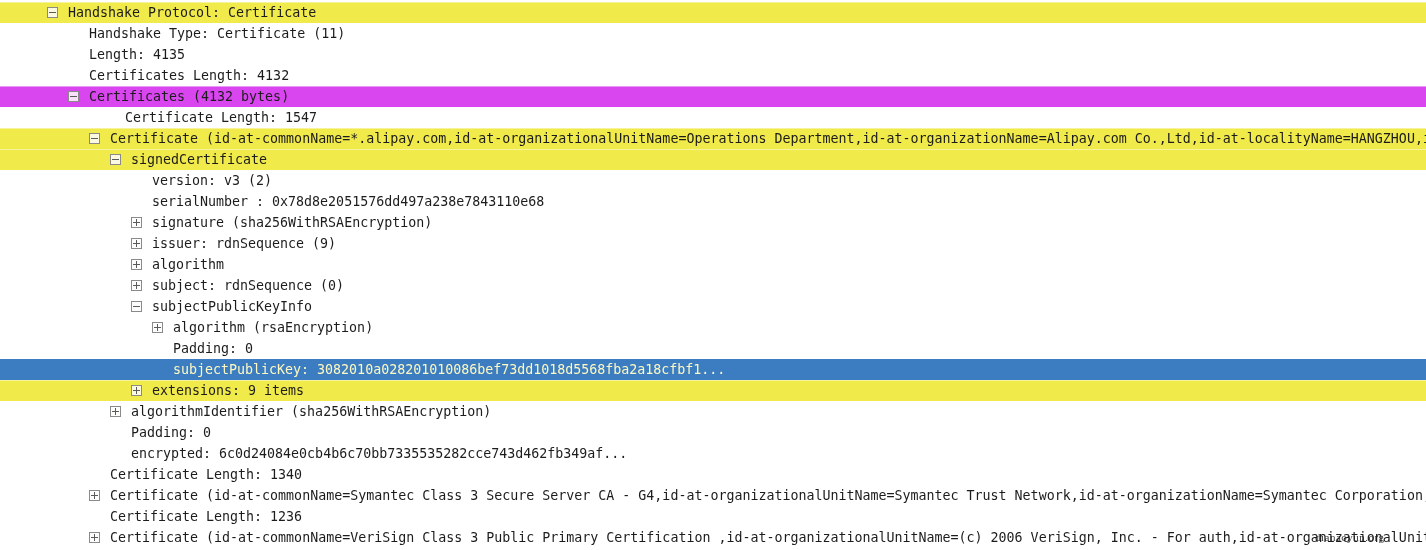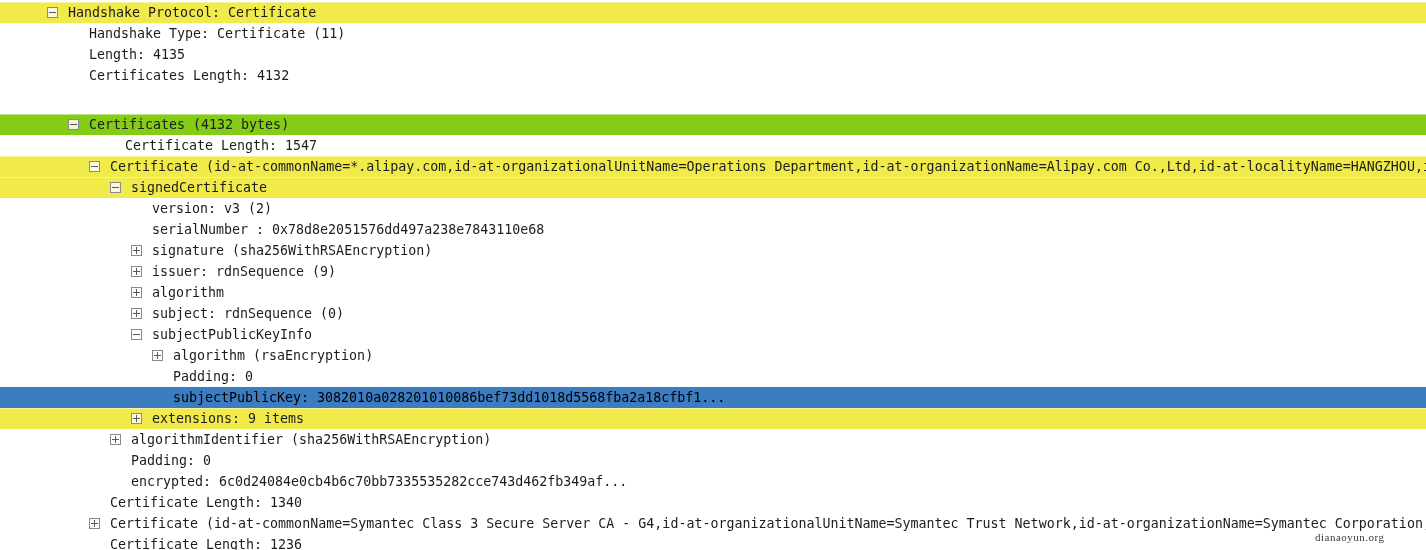--- a/index.html
+++ b/index.html
@@ -33,21 +33,21 @@
   }
   .row .label {
     position: absolute;
     top: 0;
     line-height: 21px;
     font-size: 13.3px;
     color: #1c1c1c;
     white-space: pre;
   }
   .row.selected .label {
-    color: #000000;
+    color: #fef9c3;
   }
   .exp {
     position: absolute;
     top: 5px;
     width: 9px;
     height: 9px;
     box-sizing: content-box;
     border: 1px solid #8a8a8a;
     background: rgba(253,253,250,0.85);
   }
@@ -95,21 +95,21 @@
     <span class="label" style="left: 89px;">Handshake Type: Certificate (11)</span>
   </div>
       <div class="row">
     
     <span class="label" style="left: 89px;">Length: 4135</span>
   </div>
       <div class="row">
     
     <span class="label" style="left: 89px;">Certificates Length: 4132</span>
   </div>
-      <div class="row hl" style="background: #84cc16; margin-top: 28px;">
+      <div class="row hl" style="background: #d946ef;">
     <span class="exp minus" style="left: 68px;"></span>
     <span class="label" style="left: 89px;">Certificates (4132 bytes)</span>
   </div>
       <div class="row">
     
     <span class="label" style="left: 125px;">Certificate Length: 1547</span>
   </div>
       <div class="row hl" style="background: rgb(241, 234, 75);">
     <span class="exp minus" style="left: 89px;"></span>
     <span class="label" style="left: 110px;">Certificate (id-at-commonName=*.alipay.com,id-at-organizationalUnitName=Operations Department,id-at-organizationName=Alipay.com Co.,Ltd,id-at-localityName=HANGZHOU,i</span>

